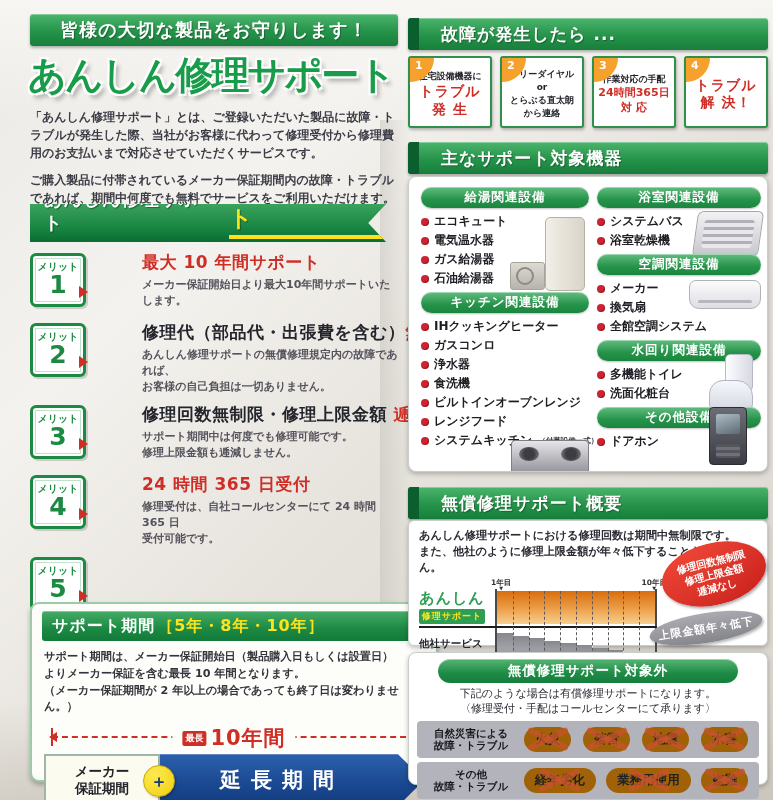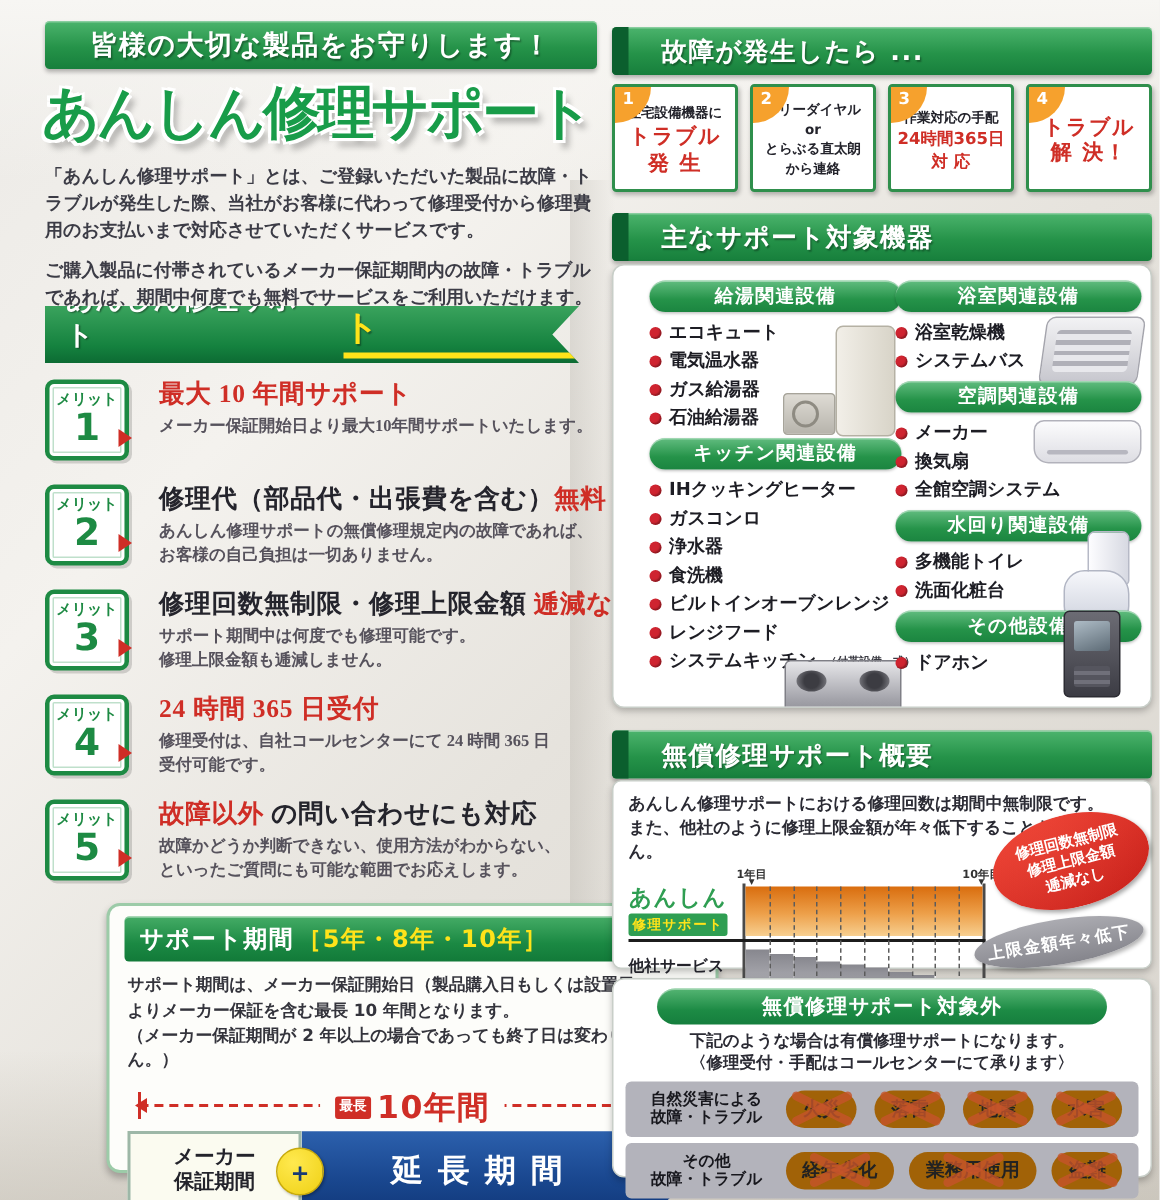--- a/index.html
+++ b/index.html
@@ -48,30 +48,30 @@
   .merit-row{position:relative;min-height:63px;margin-bottom:7px;}
   .merit-num{
     position:absolute;left:0;top:3px;width:56px;height:54px;background:#fff;
     border:3px solid #1d8a43;border-radius:6px;box-sizing:border-box;
     box-shadow:2px 2px 0 rgba(0,0,0,.15), inset 0 0 0 2px #ffffff, inset 0 0 0 3px #bfe0cb;
     display:flex;flex-direction:column;align-items:center;justify-content:center;color:#1d8a43;
   }
   .merit-num::after{content:"";position:absolute;right:-11px;bottom:6px;border:6px solid transparent;border-left:9px solid #cf2e26;}
   .merit-num .mlabel{font-size:10px;font-weight:800;line-height:1;text-align:right;}
   .merit-num .mnum{font-size:25px;font-weight:800;line-height:1.05;}
-  .merit-body{margin-left:76px;padding-top:1px;font-family:Liberation Serif, serif;}
+  .merit-body{margin-left:112px;padding-top:1px;}
   .mtitle{font-size:17px;font-weight:800;color:#24242c;letter-spacing:.5px;margin-bottom:3px;white-space:nowrap;}
   .mtitle .red{color:#cf2e26;}
   .mdesc{font-size:11px;line-height:1.45;color:#56525c;font-weight:600;}
 
   
   .period-box{
     position:absolute;left:30px;top:602px;width:408px;height:180px;background:#fdfdfa;
     border:2px solid #9ccba8;border-radius:9px;box-sizing:border-box;
-    box-shadow:0 3px 5px rgba(0,0,0,.25);padding:7px 10px;margin-left:41px;
+    box-shadow:0 3px 5px rgba(0,0,0,.25);padding:7px 10px;
   }
   .period-banner{
     height:30px;border-radius:3px;display:flex;align-items:center;padding:0 10px;
     background:linear-gradient(180deg,#45ac66 0%,#1b8943 60%,#127a39 100%);
     box-shadow:inset 0 1px 0 rgba(255,255,255,.35);
   }
   .period-banner .w{color:#fff;font-weight:800;font-size:16px;letter-spacing:1px;}
   .period-banner .y{color:#ffe31a;font-weight:800;font-size:16px;margin-left:2px;letter-spacing:1px;}
   .period-text{margin:8px 2px 0 2px;font-size:11.2px;line-height:1.5;color:#34343c;font-weight:600;}
   .timeline{position:relative;height:26px;margin-top:8px;}
@@ -125,21 +125,21 @@
   .step-box .r{font-size:14px;color:#cf2e26;font-weight:800;line-height:1.25;letter-spacing:1px;}
   .step-box .r2{font-size:11px;color:#cf2e26;font-weight:800;line-height:1.35;}
 
   
   .equip-box{
     position:absolute;left:408px;top:176px;width:360px;height:296px;background:#fff;
     border-radius:8px;border:1px solid #c8cec8;box-shadow:0 2px 5px rgba(0,0,0,.25);
     box-sizing:border-box;padding:6px 10px;overflow:hidden;
   }
   .eq-col{position:absolute;top:6px;}
-  .eq-col-0{left:24px;width:168px;}
+  .eq-col-0{left:12px;width:168px;}
   .eq-col-1{left:188px;width:164px;}
   .eq-cat{position:relative;margin-bottom:2px;}
   .eq-pill{
     height:21px;border-radius:11px;margin:4px 0 4px 0;
     background:linear-gradient(180deg,#62bd80 0%,#259349 60%,#1b8540 100%);
     color:#fff;font-weight:800;font-size:12.5px;display:flex;align-items:center;justify-content:center;
     box-shadow:inset 0 1px 0 rgba(255,255,255,.4),0 1px 2px rgba(0,0,0,.25);letter-spacing:1px;
   }
   .eq-item{display:flex;align-items:center;gap:5px;height:19px;font-size:12px;font-weight:800;color:#1d1d24;white-space:nowrap;}
   .eq-item .dot{width:8px;height:8px;border-radius:50%;background:#cf2430;flex:0 0 8px;box-shadow:inset -1px -1px 1px rgba(0,0,0,.3);}
@@ -204,21 +204,21 @@
     position:absolute;left:408px;top:652px;width:360px;height:133px;background:#fff;
     border-radius:8px;border:1px solid #c8cec8;box-shadow:0 2px 5px rgba(0,0,0,.25);
     box-sizing:border-box;padding:5px 8px;
   }
   .excl-pill{
     width:300px;height:24px;margin:1px auto 3px auto;border-radius:13px;
     background:linear-gradient(180deg,#55b573 0%,#1d8b45 60%,#157e3d 100%);
     color:#fff;font-weight:800;font-size:13.5px;display:flex;align-items:center;justify-content:center;
     box-shadow:inset 0 1px 0 rgba(255,255,255,.4);letter-spacing:1px;
   }
-  .excl-text{text-align:center;font-size:11px;font-weight:700;color:#2b2b34;line-height:1.4;}
+  .excl-text{text-align:center;font-size:11px;font-weight:400;color:#2b2b34;line-height:1.4;}
   .excl-row{
     margin-top:4px;height:37px;background:#b3b3bb;border-radius:4px;
     display:flex;align-items:center;padding:0 10px;gap:8px;box-sizing:border-box;
   }
   .excl-label{width:88px;flex:0 0 88px;text-align:center;font-size:10.5px;font-weight:800;color:#17171d;line-height:1.2;}
   .excl-pills{display:flex;gap:9px;flex:1;justify-content:space-around;}
   .xpill{position:relative;background:#a16207;border-radius:13px;padding:4px 11px;font-size:12.5px;font-weight:800;color:#222;white-space:nowrap;}
   .xpill::before,.xpill::after{
     content:"";position:absolute;left:50%;top:50%;width:44px;height:6px;border-radius:3px;
     background:rgba(198,84,42,.8);
@@ -284,24 +284,20 @@
        </div>
        <div class="merit-body">
          <div class="mtitle"><span class="red">24 時間 365 日受付</span></div>
          <div class="mdesc">修理受付は、自社コールセンターにて 24 時間 365 日<br>受付可能です。</div>
        </div>
      </div>
     <div class="merit-row">
        <div class="merit-num">
          <span class="mlabel">メリット</span>
          <span class="mnum">5</span>
-       </div>
-       <div class="merit-body">
-         <div class="mtitle"><span class="red">故障以外</span> の問い合わせにも対応</div>
-         <div class="mdesc">故障かどうか判断できない、使用方法がわからない、<br>といったご質問にも可能な範囲でお応えします。</div>
        </div>
      </div>
   </div>
 
 <div class="period-box">
   <div class="period-banner">
     <span class="w">サポート期間</span>
     <span class="y">［5年・8年・10年］</span>
   </div>
   <div class="period-text">
@@ -417,25 +413,25 @@
           <span class="note">（付帯設備一式）</span>
        </div>
          <div class="img-gas-stove"></div>
        </div>
     </div>
   <div class="eq-col eq-col-1">
       <div class="eq-cat">
          <div class="eq-pill">浴室関連設備</div>
          <div class="eq-item">
          <span class="dot"></span>
+         <span>システムバス</span>
+       </div>
+        <div class="eq-item">
+         <span class="dot"></span>
          <span>浴室乾燥機</span>
-       </div>
-        <div class="eq-item">
-         <span class="dot"></span>
-         <span>システムバス</span>
        </div>
          <div class="img-bath-dryer"></div>
        </div>
       <div class="eq-cat">
          <div class="eq-pill">空調関連設備</div>
          <div class="eq-item">
          <span class="dot"></span>
          <span>メーカー</span>
        </div>
         <div class="eq-item">

